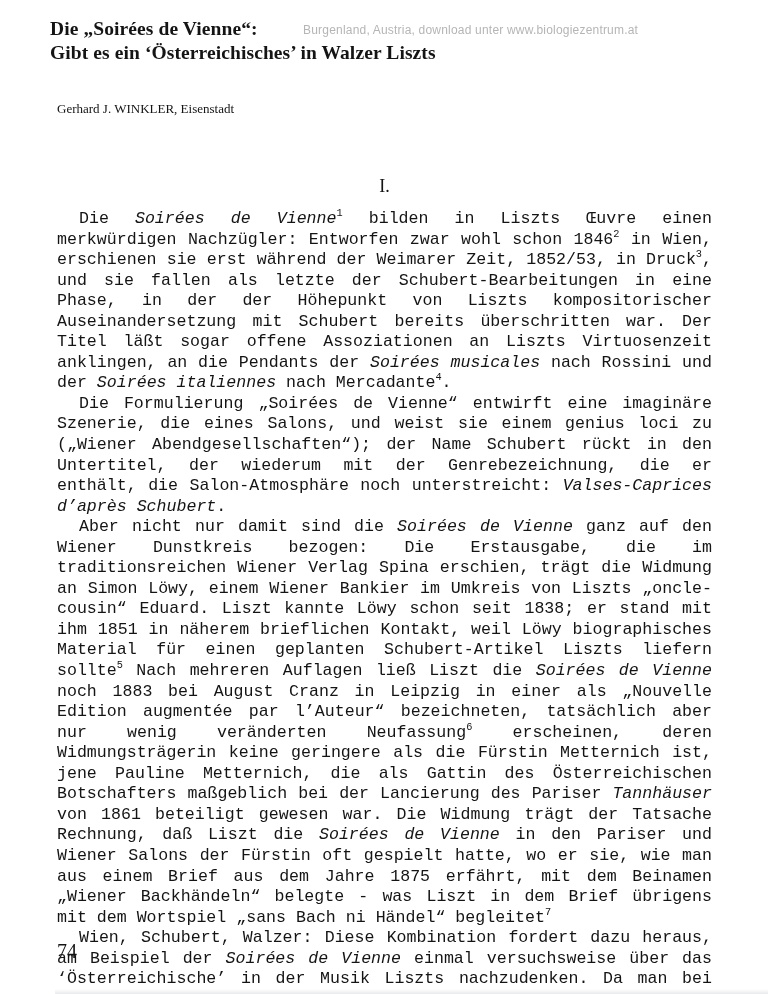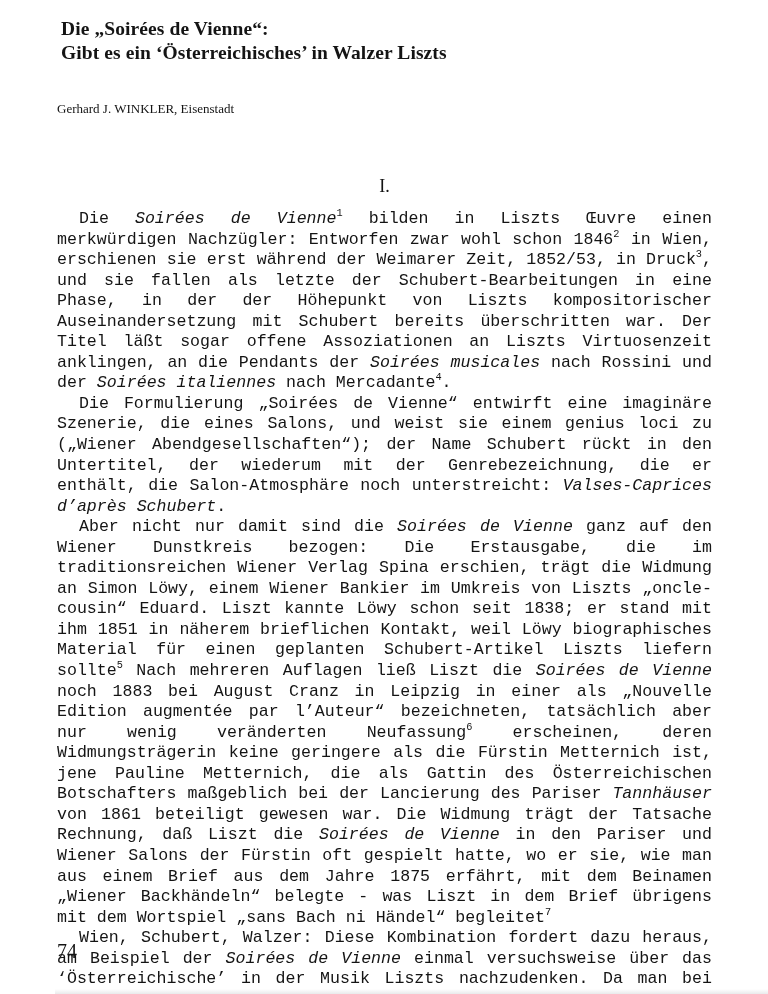--- a/index.html
+++ b/index.html
@@ -23,21 +23,21 @@
     font-family: "Liberation Sans", "DejaVu Sans", sans-serif;
     font-size: 12px;
     letter-spacing: 0.2px;
     color: #b5b5b5;
     white-space: nowrap;
     z-index: 0;
   }
   .title-block {
     position: absolute;
     top: 17px;
-    left: 61px;
+    left: 50px;
     width: 655px;
     z-index: 1;
   }
   .title-line {
     font-weight: bold;
     font-size: 19.5px;
     line-height: 24.4px;
     letter-spacing: 0.1px;
   }
   .author-line {
@@ -91,20 +91,21 @@
     right: 0;
     height: 5px;
     background: linear-gradient(to bottom, #ffffff, #e9eaeb);
   }
 </style>
 </head>
 <body>
 
 <div class="page">
 
+  <div class="watermark">Burgenland, Austria, download unter www.biologiezentrum.at</div>
 
   <div class="title-block">
     <div class="title-line">Die „Soirées de Vienne“:</div>
     <div class="title-line">Gibt es ein ‘Österreichisches’ in Walzer Liszts</div>
   </div>
 
   <div class="author-line">Gerhard J. WINKLER, Eisenstadt</div>
 
   <div class="section-heading">I.</div>
 

